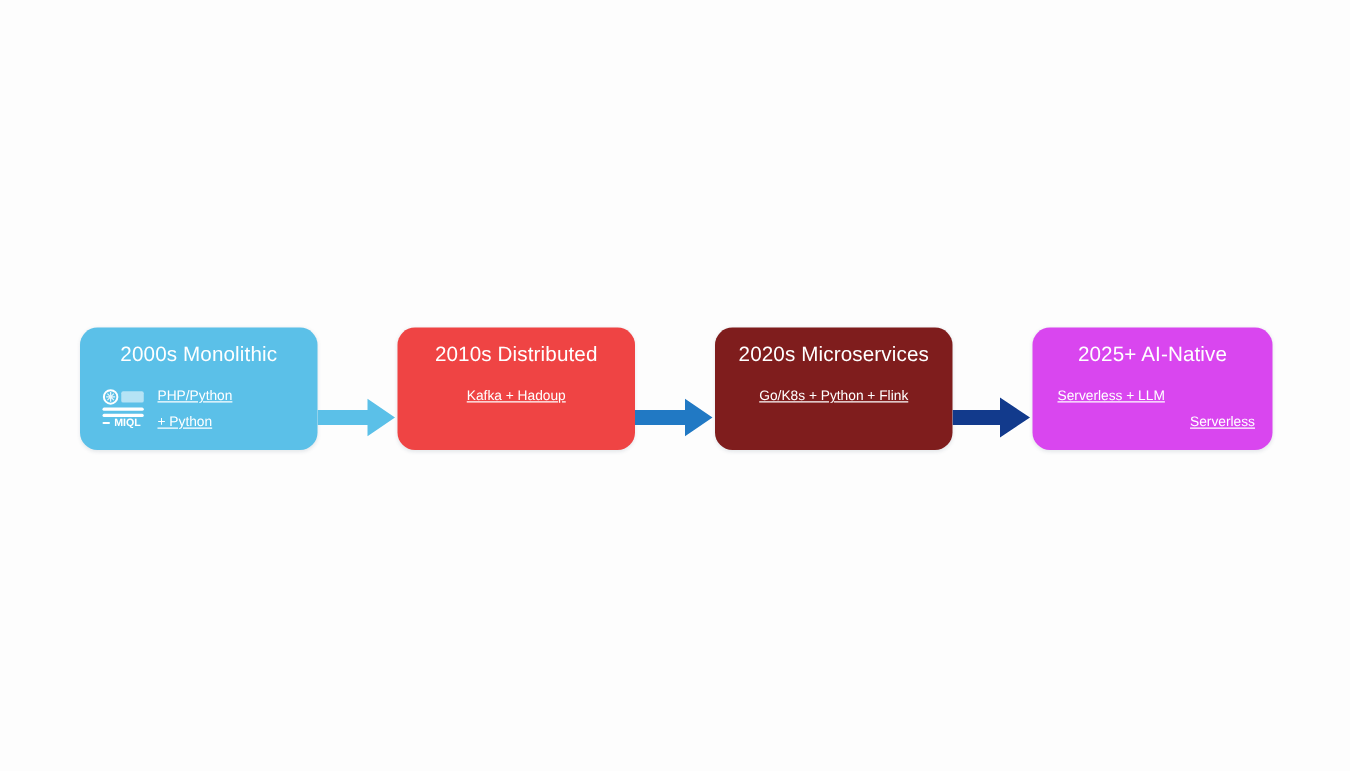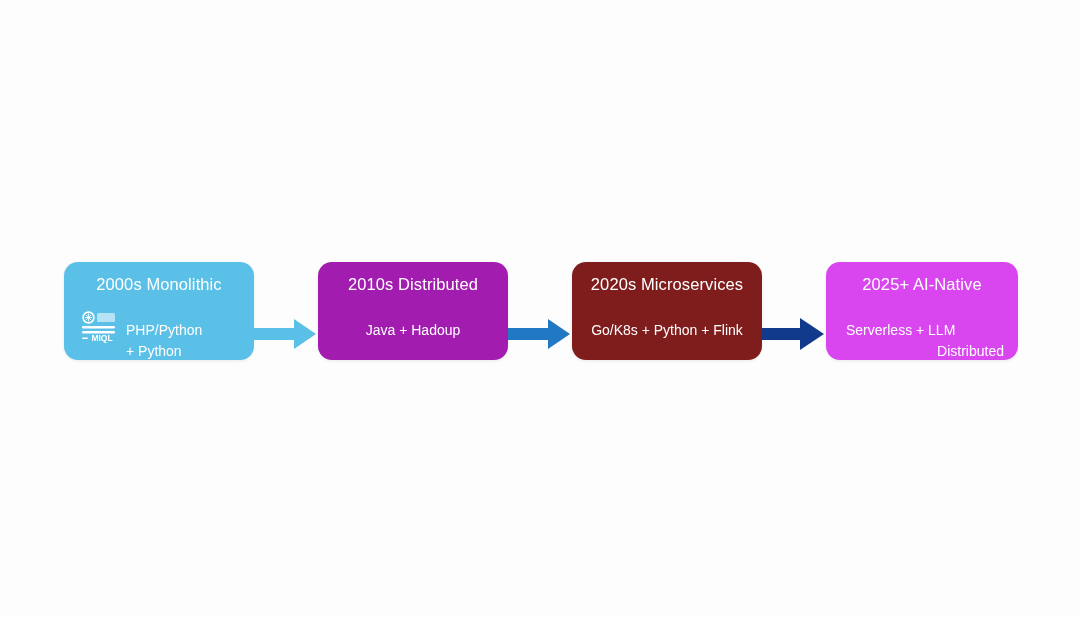--- a/index.html
+++ b/index.html
@@ -50,25 +50,26 @@
     font-size: 16.5px;
     letter-spacing: 0.1px;
     color: #ffffff;
     white-space: nowrap;
   }
 
   .node-body {
     position: absolute;
     left: 0;
     right: 0;
-    top: 58px;
+    top: 45px;
     text-align: center;
-    font-size: 14px;
+    font-size: 11px;
     line-height: 21px;
     color: #ffffff;
+    text-decoration: underline;
   }
 
   
   .node-body.with-icon {
     text-align: left;
     padding-left: 62px;
     padding-right: 8px;
   }
 
   .db-icon {
@@ -84,21 +85,21 @@
     text-align: left;
     padding-left: 20px;
     padding-right: 14px;
   }
   .node-body.indent-wrap .line2 {
     display: block;
     text-align: right;
   }
 
   .n1 { left: 64px;  width: 190px; background: #5bc0e8; }
-  .n2 { left: 318px; width: 190px; background: #a21caf; }
+  .n2 { left: 318px; width: 190px; background: #ef4444; }
   .n3 { left: 572px; width: 190px; background: #7f1d1d; }
   .n4 { left: 826px; width: 192px; background: #d946ef; }
 
   .arrow {
     position: absolute;
     top: 52px;
     height: 40px;
   }
   .arrow svg { display: block; }
 
@@ -132,21 +133,21 @@
     </div>
 
     <div class="arrow a1">
       <svg width="64" height="40" viewBox="0 0 64 40">
         <polygon points="0,14 40,14 40,5 62,20 40,35 40,26 0,26" fill="#5bc0e8"></polygon>
       </svg>
     </div>
 
     <div class="node n2">
       <div class="node-title">2010s Distributed</div>
-      <div class="node-body">Java + Hadoup</div>
+      <div class="node-body">Kafka + Hadoup</div>
     </div>
 
     <div class="arrow a2">
       <svg width="64" height="40" viewBox="0 0 64 40">
         <polygon points="0,14 40,14 40,5 62,20 40,35 40,26 0,26" fill="#2179c4"></polygon>
       </svg>
     </div>
 
     <div class="node n3">
       <div class="node-title">2020s Microservices</div>
@@ -156,18 +157,18 @@
     <div class="arrow a3">
       <svg width="64" height="40" viewBox="0 0 64 40">
         <polygon points="0,14 38,14 38,4 62,20 38,36 38,26 0,26" fill="#123a8c"></polygon>
       </svg>
     </div>
 
     <div class="node n4">
       <div class="node-title">2025+ AI-Native</div>
       <div class="node-body indent-wrap">
         <span>Serverless + LLM</span>
-        <span class="line2">Distributed</span>
+        <span class="line2">Serverless</span>
       </div>
     </div>
 
   </div>
 </div>
 
 </body></html>

